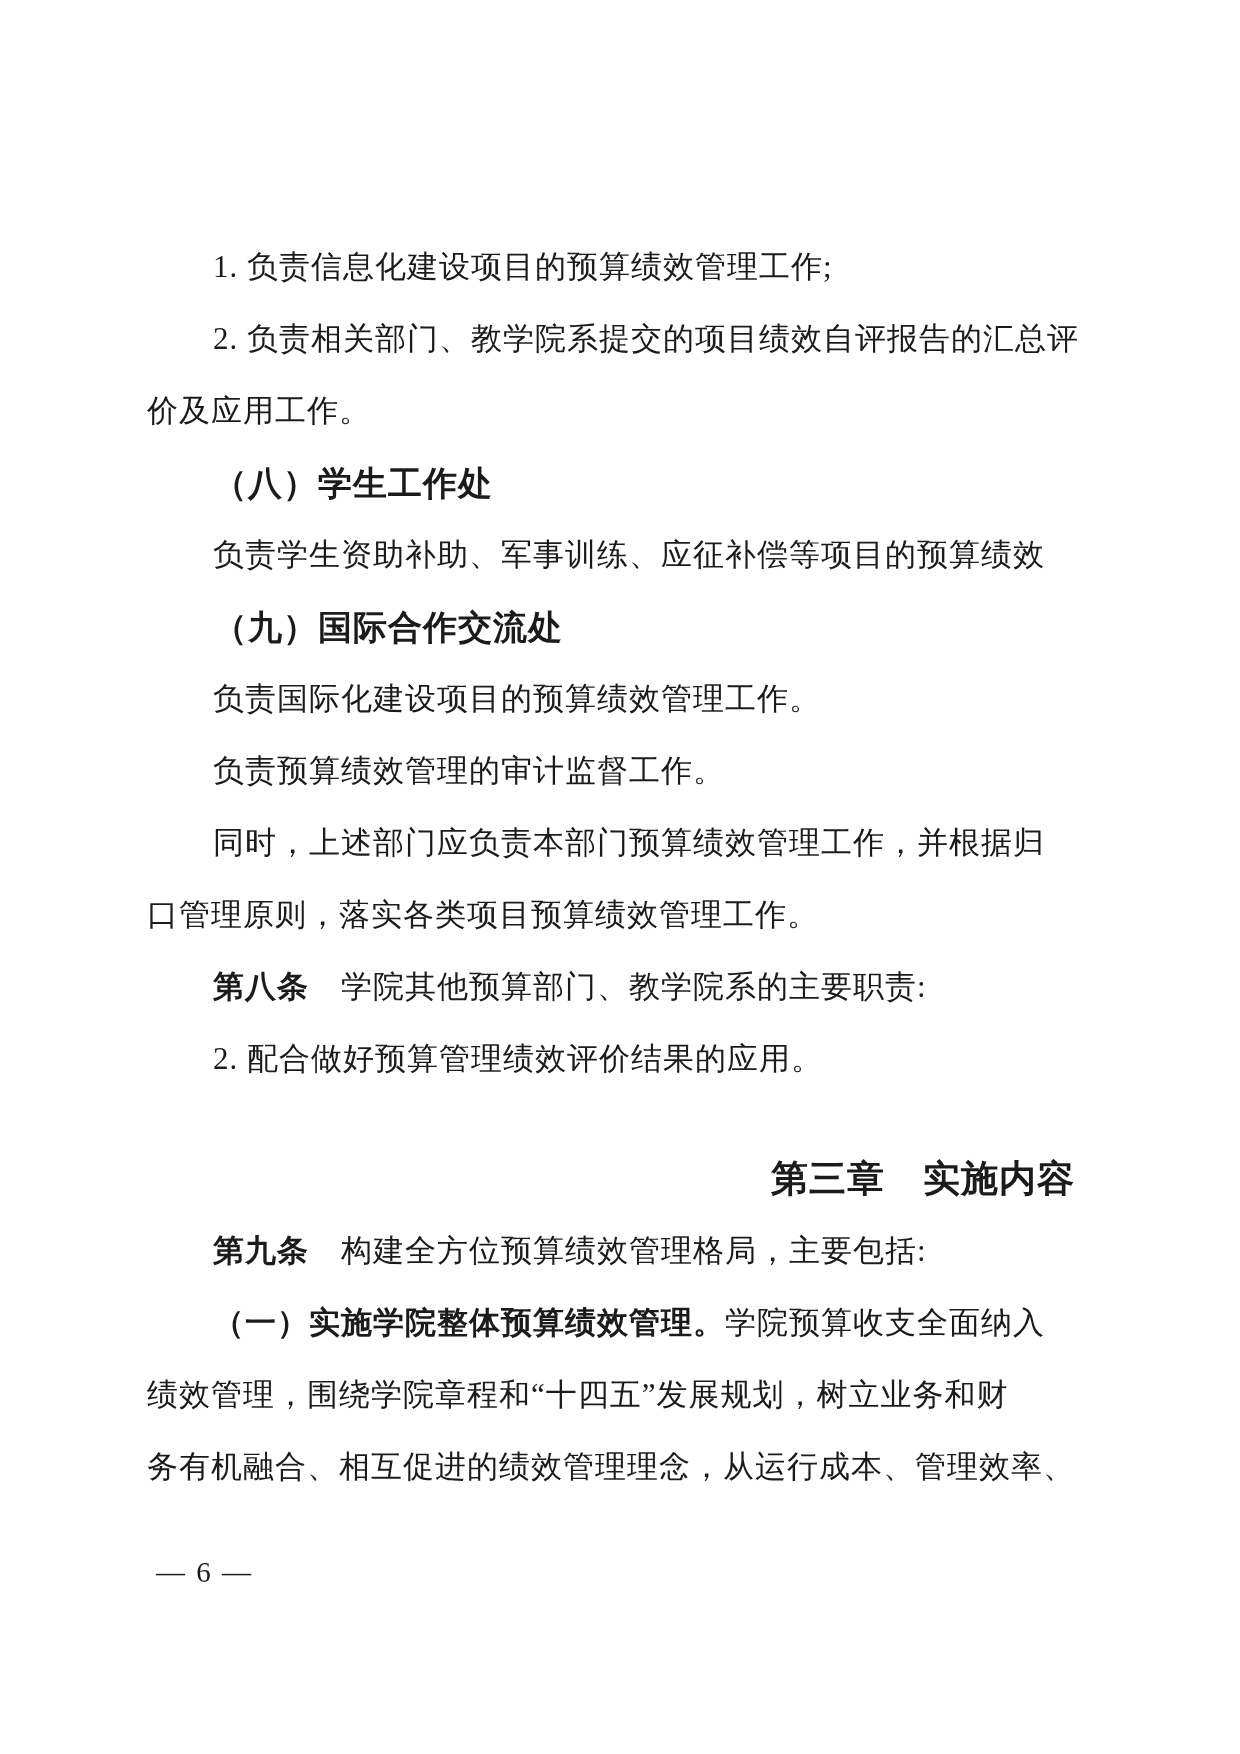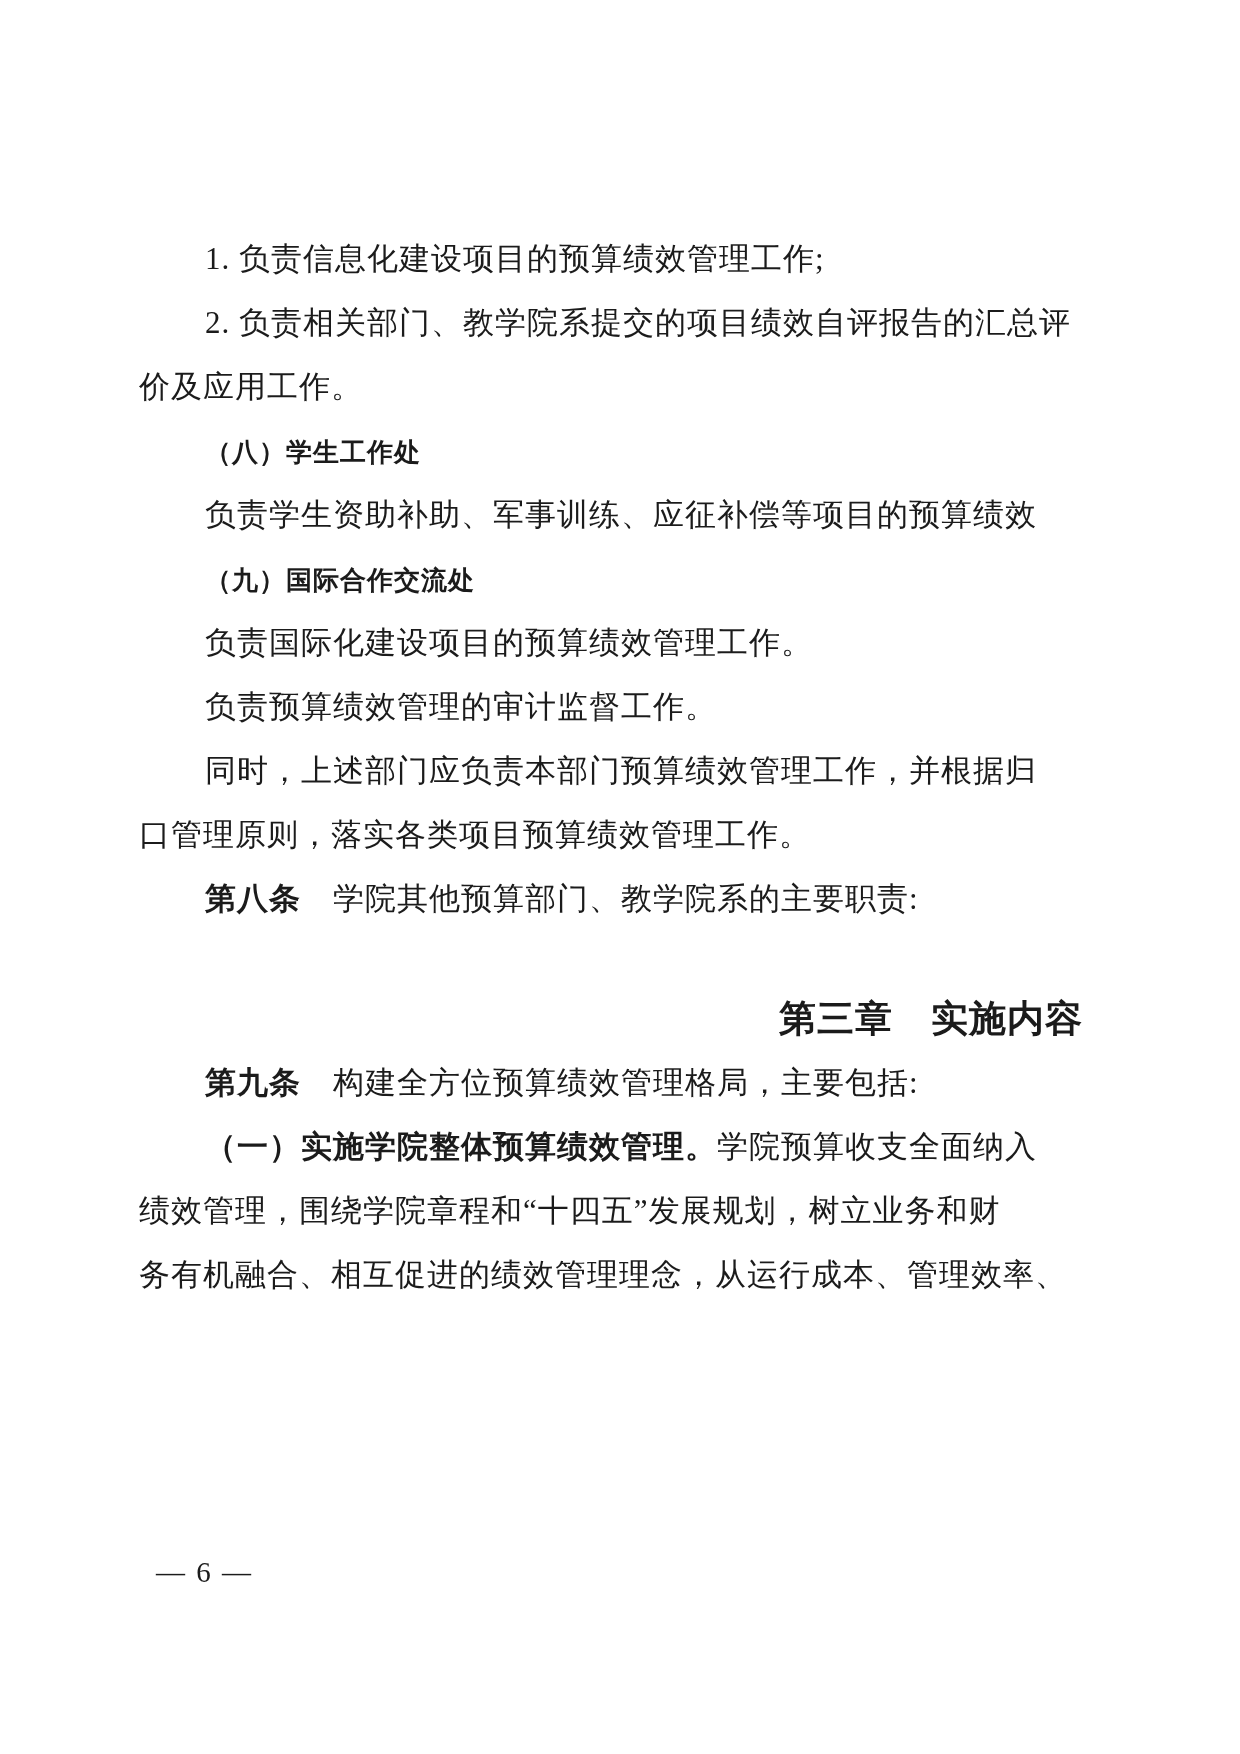--- a/index.html
+++ b/index.html
@@ -16,34 +16,34 @@
     font-family: "Liberation Serif", "DejaVu Serif", serif;
     overflow: hidden;
   }
   .content {
     position: absolute;
     left: 135px;
     top: 225px;
     width: 952px;
   }
   .ln {
-    margin: 4px;
+    margin: 12px;
     height: 60px;
     line-height: 60px;
     font-size: 31px;
     letter-spacing: 1px;
     white-space: nowrap;
   }
   .indent { text-indent: 66px; }
   .flush  { text-indent: 0; }
   .b {
     font-weight: 700;
     font-family: "Liberation Sans", "DejaVu Sans", sans-serif;
   }
-  .head .b { font-size: 26px; text-align: right; }
+  .head .b { font-size: 34px; text-align: right; }
   .chapter {
     margin-top: 60px;
     text-align: right;
     text-indent: 0;
   }
   .chapter .b { font-size: 37px; }
   .footer {
     position: absolute;
     left: 156px;
     top: 1552px;
@@ -79,20 +79,21 @@
 
     <p class="ln indent"><span class="b"></span><span>负责预算绩效管理的审计监督工作。</span></p>
 
     <p class="ln indent"><span class="b"></span><span>同时，上述部门应负责本部门预算绩效管理工作，并根据归</span></p>
 
     <p class="ln flush"><span class="b"></span><span>口管理原则，落实各类项目预算绩效管理工作。</span></p>
 
     <p class="ln indent"><span class="b">第八条</span><span>　学院其他预算部门、教学院系的主要职责:</span></p>
 
 
+    <p class="ln indent"><span class="b"></span><span>2. 配合做好预算管理绩效评价结果的应用。</span></p>
 
     <p class="ln chapter"><span class="b">第三章　实施内容</span><span></span></p>
 
     <p class="ln indent"><span class="b">第九条</span><span>　构建全方位预算绩效管理格局，主要包括:</span></p>
 
     <p class="ln indent"><span class="b">（一）实施学院整体预算绩效管理。</span><span>学院预算收支全面纳入</span></p>
 
     <p class="ln flush"><span class="b"></span><span>绩效管理，围绕学院章程和“十四五”发展规划，树立业务和财</span></p>
 
     <p class="ln flush"><span class="b"></span><span>务有机融合、相互促进的绩效管理理念，从运行成本、管理效率、</span></p>

